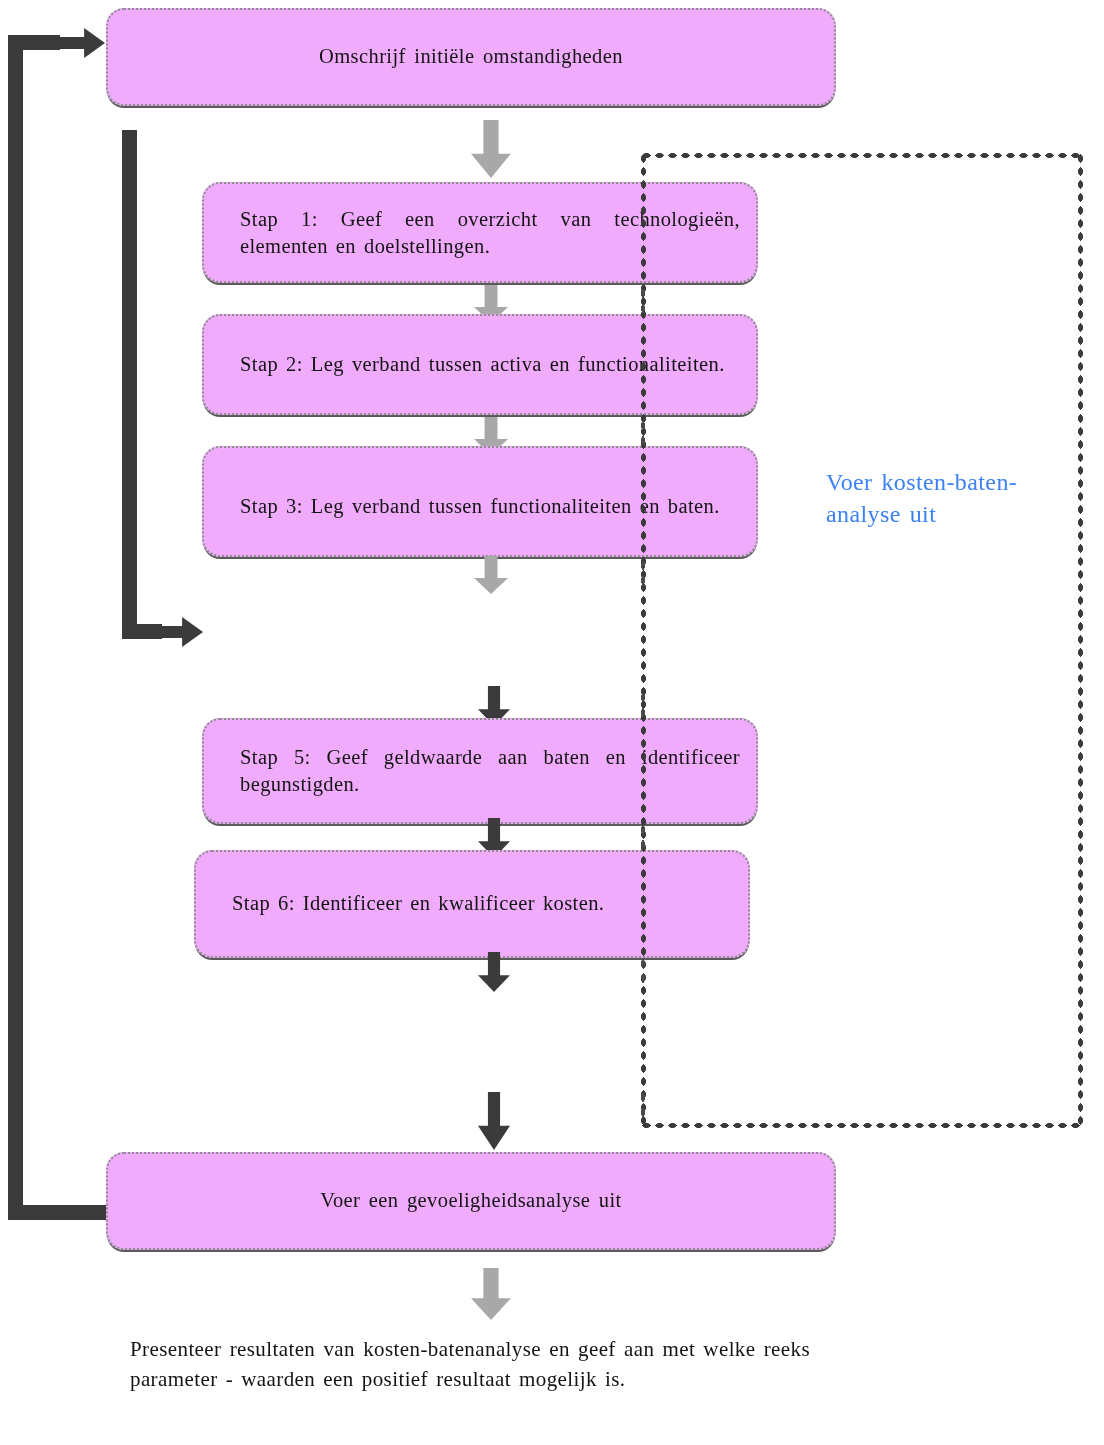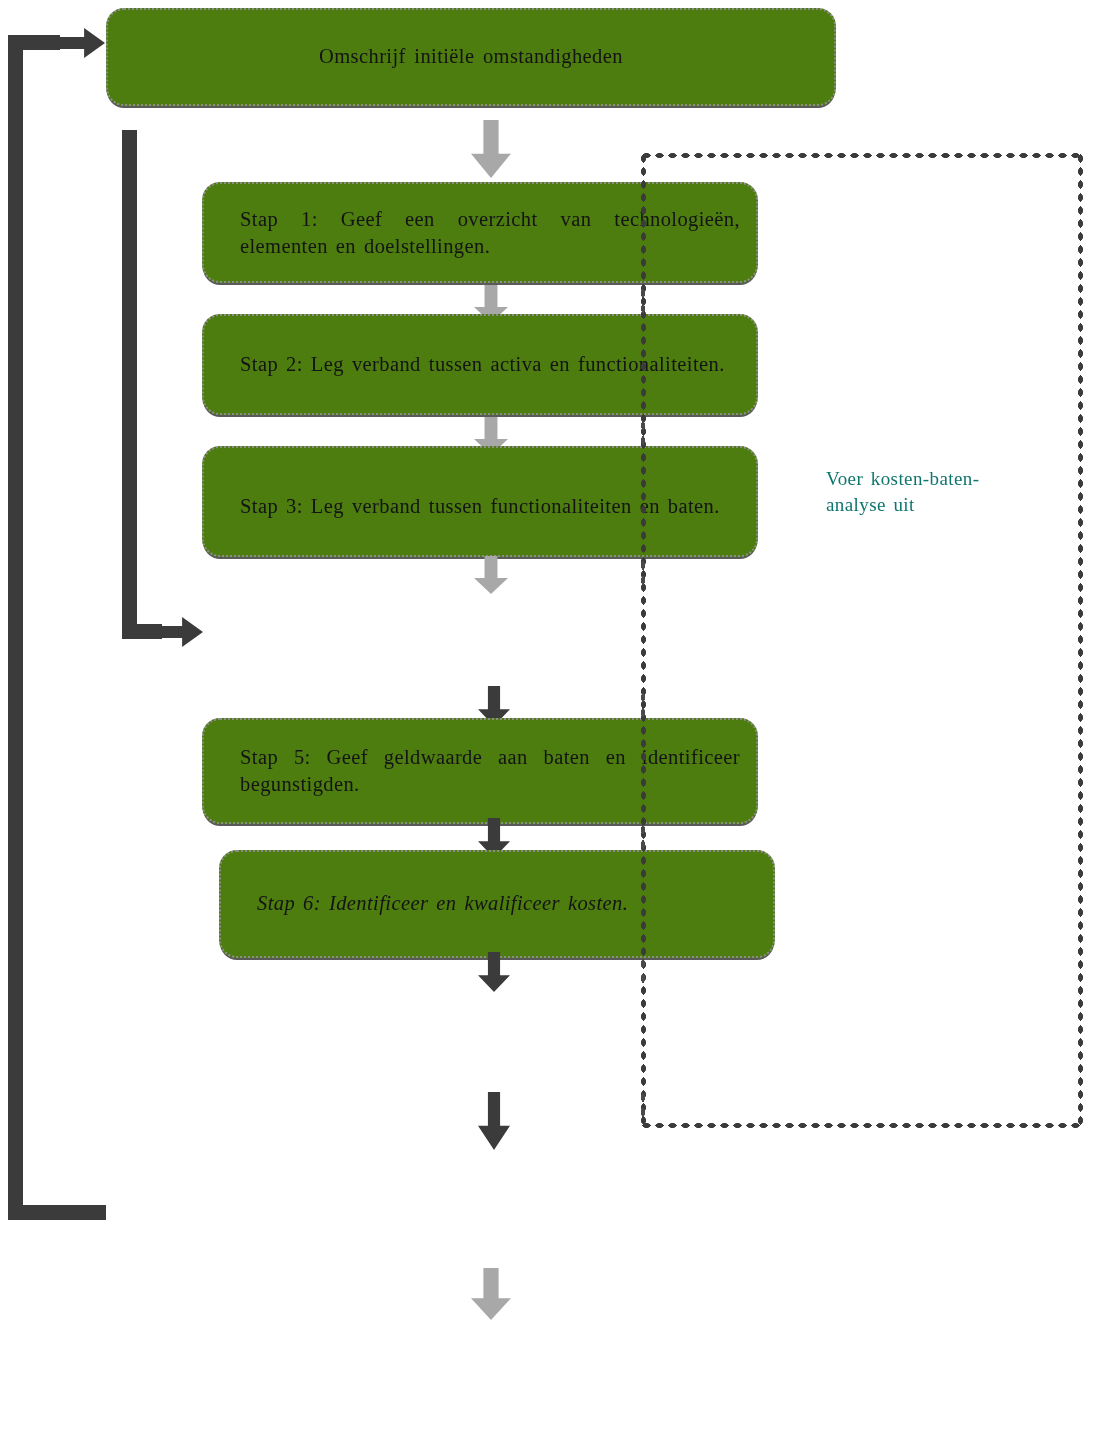--- a/index.html
+++ b/index.html
@@ -18,21 +18,21 @@
     overflow: hidden;
     background: #ffffff;
   }
 
   
   .box {
     position: absolute;
     box-sizing: border-box;
     border: 2px dotted #8d8d8d;
     border-radius: 18px;
-    background: #4d7c0f;
+    background: #f0abfc;
     box-shadow: 0 3px 0 -1px #5a5a5a;
   }
   .box .box-text {
     position: absolute;
     left: 36px;
     right: 16px;
     font-size: 20.5px;
     line-height: 1.32;
     text-align: justify;
     letter-spacing: 0.4px;
@@ -84,25 +84,25 @@
     width: 6px;
     background-image: radial-gradient(#4a4a4a 42%, transparent 46%);
     background-size: 6px 15px;
     background-repeat: repeat-y;
     background-position: 50% 0;
   }
 
   
   .side-label {
     position: absolute;
-    font-size: 19px;
+    font-size: 24px;
     line-height: 1.35;
     letter-spacing: 0.4px;
     word-spacing: 2.5px;
-    color: #0f766e;
+    color: #3b82f6;
   }
   .footer-text {
     position: absolute;
     font-size: 21px;
     line-height: 1.45;
     text-align: justify;
     letter-spacing: 0.4px;
     word-spacing: 2.5px;
     color: #141414;
   }
@@ -149,21 +149,21 @@
 
 
   <div class="arrow-down a-dark" style="left:478px; top:686px; width:32px; height:40px;"></div>
 
   <div class="box" style="left:202px; top:718px; width:556px; height:106px;">
     <div class="box-text" style="top:24px;">Stap 5: Geef geldwaarde aan baten en identificeer begunstigden.</div>
   </div>
 
   <div class="arrow-down a-dark" style="left:478px; top:818px; width:32px; height:40px;"></div>
 
-  <div class="box" style="left:219px; top:850px; width:556px; height:108px;font-style:italic;">
+  <div class="box" style="left:194px; top:850px; width:556px; height:108px;">
     <div class="box-text" style="top:38px;">Stap 6: Identificeer en kwalificeer kosten.</div>
   </div>
 
   <div class="arrow-down a-dark" style="left:478px; top:952px; width:32px; height:40px;"></div>
 
 
   <div class="arrow-down a-dark" style="left:478px; top:1092px; width:32px; height:58px;"></div>
 
   <div class="dot-h" style="left:640px; top:152px; width:444px;"></div>
   <div class="dot-v" style="left:1077px; top:152px; height:977px;"></div>
@@ -173,17 +173,21 @@
   <div class="dot-v-faint" style="left:640px; top:286px; height:30px;"></div>
   <div class="dot-v-faint" style="left:640px; top:418px; height:30px;"></div>
   <div class="dot-v-faint" style="left:640px; top:558px; height:30px;"></div>
   <div class="dot-v-faint" style="left:640px; top:690px; height:30px;"></div>
   <div class="dot-v-faint" style="left:640px; top:822px; height:30px;"></div>
   <div class="dot-v-faint" style="left:640px; top:956px; height:30px;"></div>
   <div class="dot-v-faint" style="left:640px; top:1090px; height:34px;"></div>
 
   <div class="side-label" style="left:826px; top:466px; width:200px;">Voer kosten-baten-analyse uit</div>
 
+  <div class="box centered" style="left:106px; top:1152px; width:730px; height:98px;">
+    <div class="box-text" style="top:33px;">Voer een gevoeligheidsanalyse uit</div>
+  </div>
 
   <div class="arrow-down a-light" style="left:471px; top:1268px; width:40px; height:52px;"></div>
 
+  <div class="footer-text" style="left:130px; top:1334px; width:680px;">Presenteer resultaten van kosten-batenanalyse en geef aan met welke reeks parameter - waarden een positief resultaat mogelijk is.</div>
 
 </div>
 
 </body></html>

